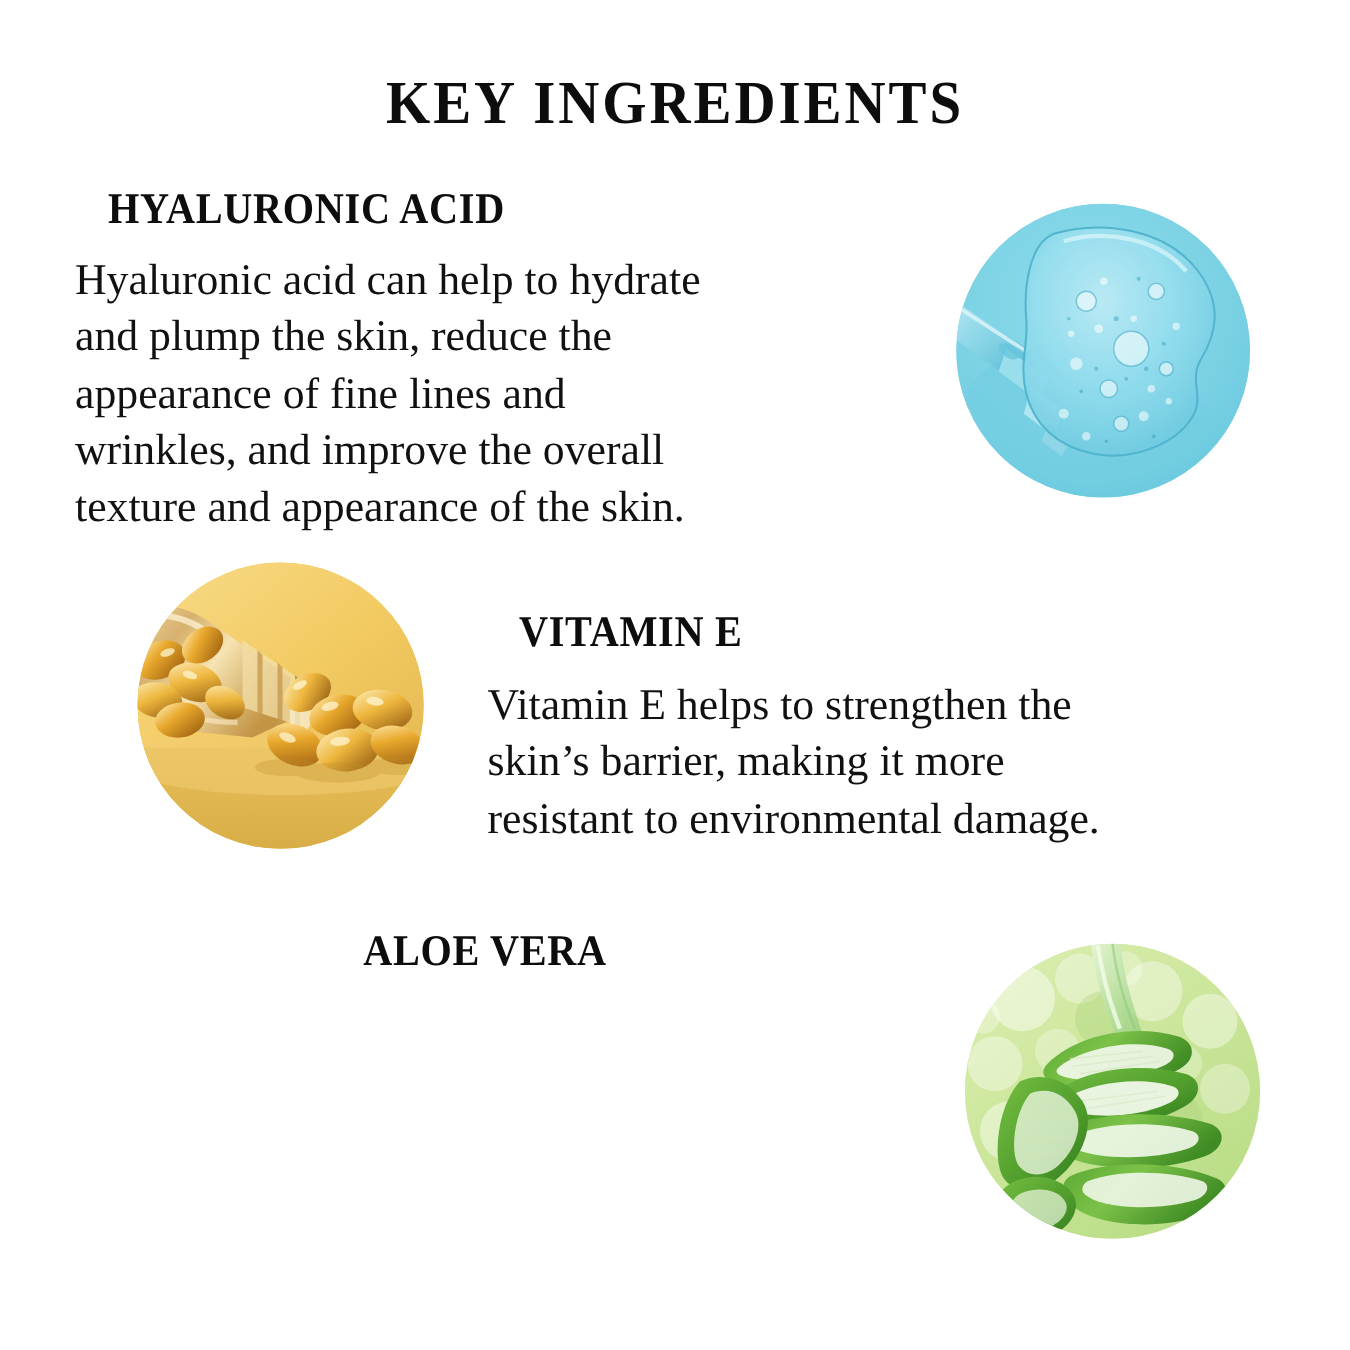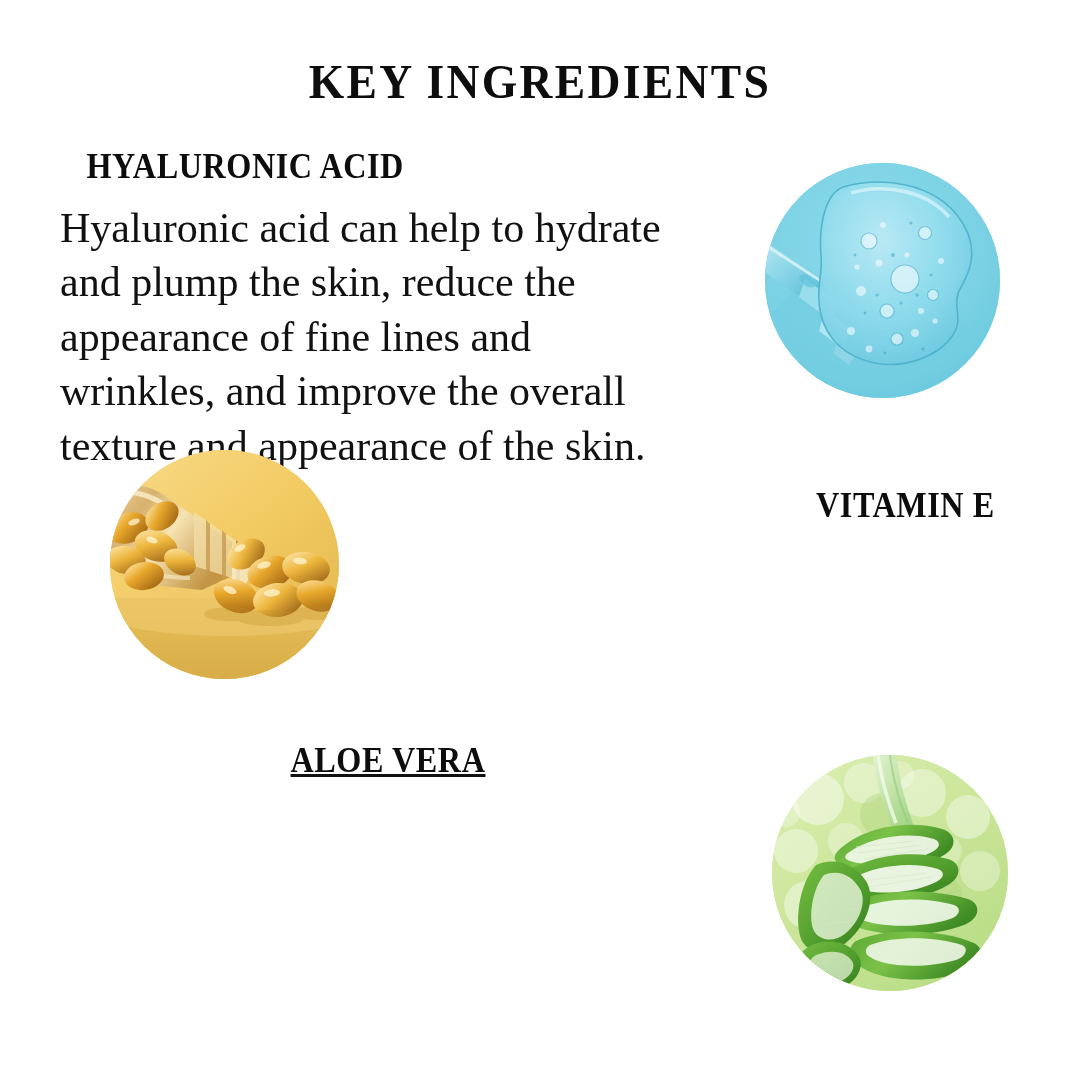--- a/index.html
+++ b/index.html
@@ -51,50 +51,49 @@
     letter-spacing: 0.6px;
     color: #0d0d0d;
     line-height: 1.1;
     margin: 0 0 12px 0;
     transform: scaleX(0.92);
   }
 
   .sec-body {
     font-family: "Liberation Serif", "DejaVu Serif", serif;
     font-weight: 400;
-    font-size: 42px;
+    font-size: 35px;
     line-height: 1.30;
     color: #111111;
     margin: 0;
     white-space: pre-line;
   }
 
   
   #section-hyaluronic {
     left: 60px;
     top: 148px;
     width: 660px;
     text-align: left;
   }
   #section-hyaluronic .sec-heading { margin-bottom: 14px; }
 
   #section-vitamin-e {
     left: 390px;
     top: 487px;
     width: 630px;
-    text-align: right;
+    text-align: left;
   }
   #section-vitamin-e .sec-heading { margin-bottom: 15px; }
 
   #section-aloe {
     left: 58px;
     top: 742px;
     width: 660px;
     text-align: center;
-    text-decoration: underline;
   }
   #section-aloe .sec-heading { margin-bottom: 15px; }
 
   
   .photo {
     position: absolute;
     border-radius: 50%;
     overflow: hidden;
   }
 
@@ -215,20 +214,23 @@
         <circle cx="146" cy="60" r="1.6"></circle>
         <circle cx="90" cy="92" r="1.4"></circle>
         <circle cx="158" cy="186" r="1.6"></circle>
         <circle cx="120" cy="190" r="1.4"></circle>
       </g>
     </svg>
   </div>
 
   <div class="section" id="section-vitamin-e">
     <div class="sec-heading">VITAMIN E</div>
+    <div class="sec-body">Vitamin E helps to strengthen the
+skin’s barrier, making it more
+resistant to environmental damage.</div>
   </div>
 
   <div class="photo" id="photo-vitamin-e">
     <svg viewBox="0 0 229 229" preserveAspectRatio="xMidYMid slice" aria-hidden="true">
       <defs>
         <linearGradient id="veBg" x1="0.1" y1="0" x2="0.9" y2="1">
           <stop offset="0%" stop-color="#f7d985"></stop>
           <stop offset="45%" stop-color="#f3cb63"></stop>
           <stop offset="100%" stop-color="#e0b44c"></stop>
         </linearGradient>

